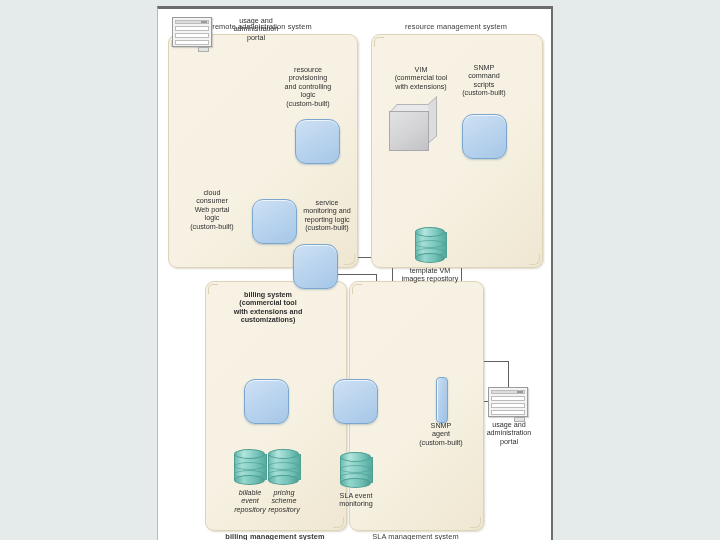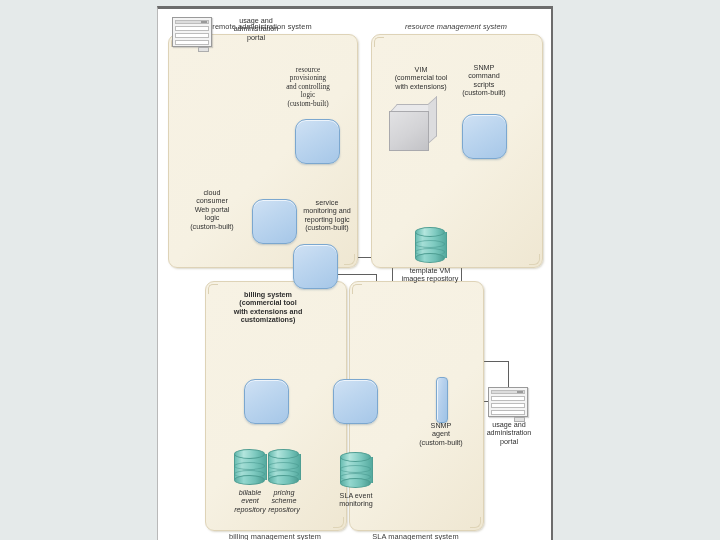--- a/index.html
+++ b/index.html
@@ -209,42 +209,42 @@
       <div class="ln h" style="left:91px;top:413px;width:34px;"></div>
 
       <div class="ln v" style="left:196px;top:413px;height:30px;"></div>
 
       <div class="ln v" style="left:272px;top:222px;height:8px;"></div>
 
       <div class="zone" style="left:10px;top:25px;width:188px;height:232px;"></div>
       <div class="zone-label" style="left:10px;top:13px;width:188px;">remote administration system</div>
 
       <div class="zone" style="left:213px;top:25px;width:170px;height:232px;"></div>
-      <div class="zone-label" style="left:213px;top:13px;width:170px;font-style:italic;">resource management system</div>
+      <div class="zone-label" style="left:213px;top:13px;width:170px;">resource management system</div>
 
       <div class="zone" style="left:47px;top:272px;width:140px;height:248px;"></div>
-      <div class="zone-label" style="left:47px;top:523px;width:140px;">billing management system</div>
+      <div class="zone-label" style="left:47px;top:523px;width:140px;font-weight:bold;">billing management system</div>
 
       <div class="zone" style="left:191px;top:272px;width:133px;height:248px;"></div>
       <div class="zone-label" style="left:191px;top:523px;width:133px;">SLA management system</div>
 
       <div class="portal" style="left:14px;top:8px;width:40px;height:30px;">
         <div class="titlebar">
             <i></i>
           </div>
         <div class="row"></div>
         <div class="row"></div>
         <div class="row"></div>
         <div class="btn"></div>
       </div>
       <div class="lbl" style="left:58px;top:8px;width:80px;text-align:center;">usage and
 administration
 portal</div>
 
-      <div class="lbl" style="left:108px;top:57px;width:84px;font-family:Liberation Serif, serif;">resource
+      <div class="lbl" style="left:108px;top:57px;width:84px;">resource
 provisioning
 and controlling
 logic
 (custom-built)</div>
       <div class="node" style="left:137px;top:110px;width:43px;height:43px;"></div>
 
       <div class="lbl" style="left:16px;top:180px;width:76px;">cloud
 consumer
 Web portal
 logic

